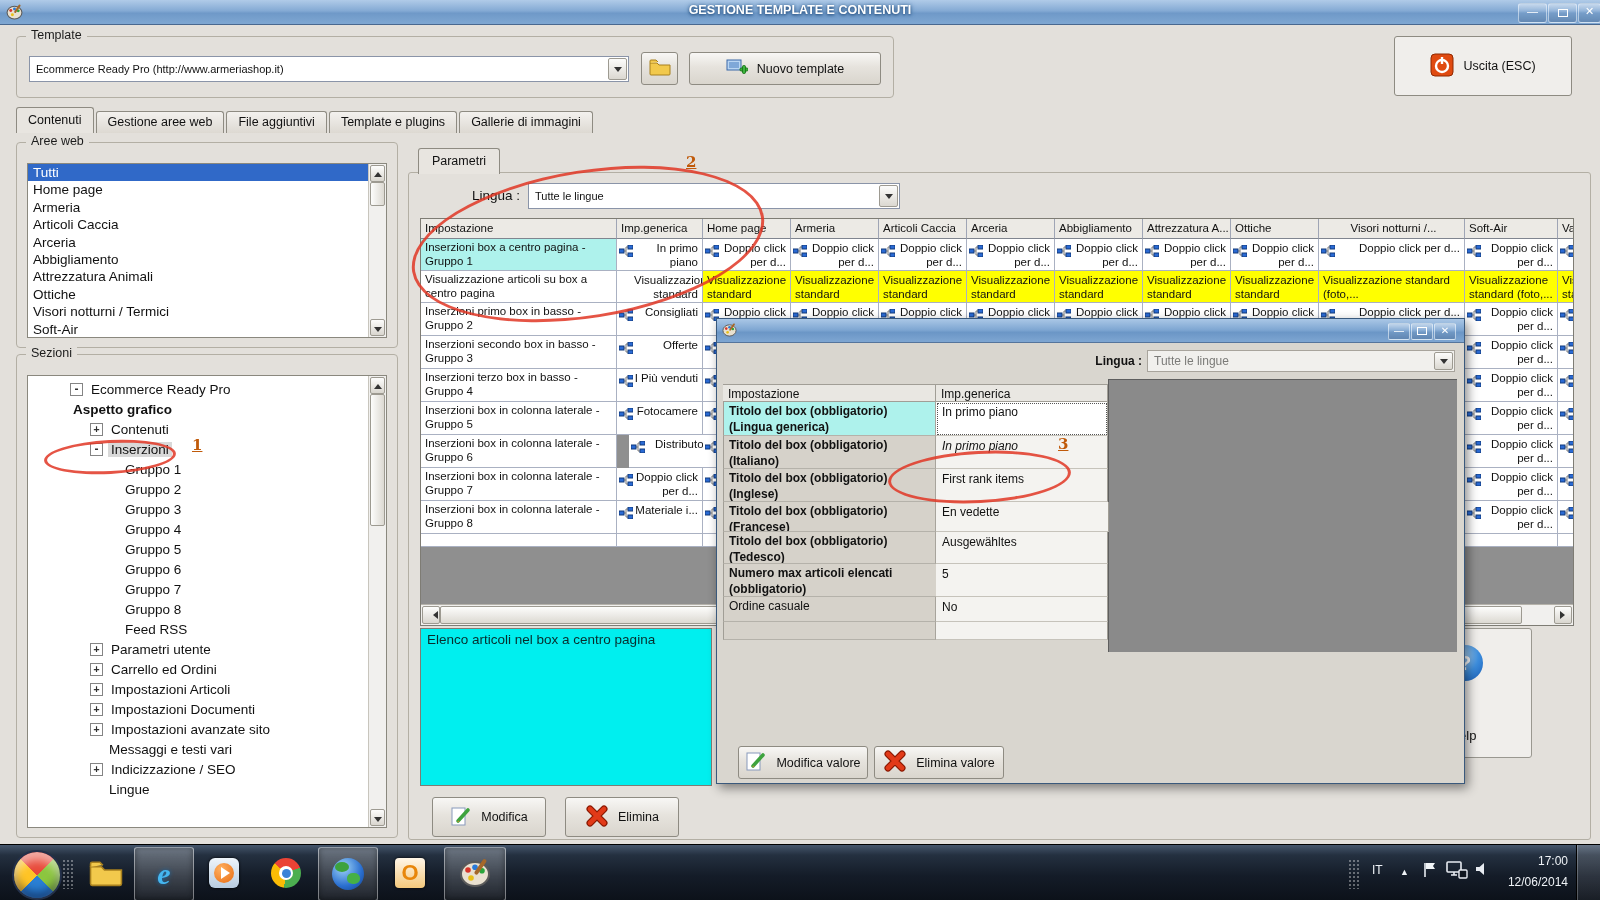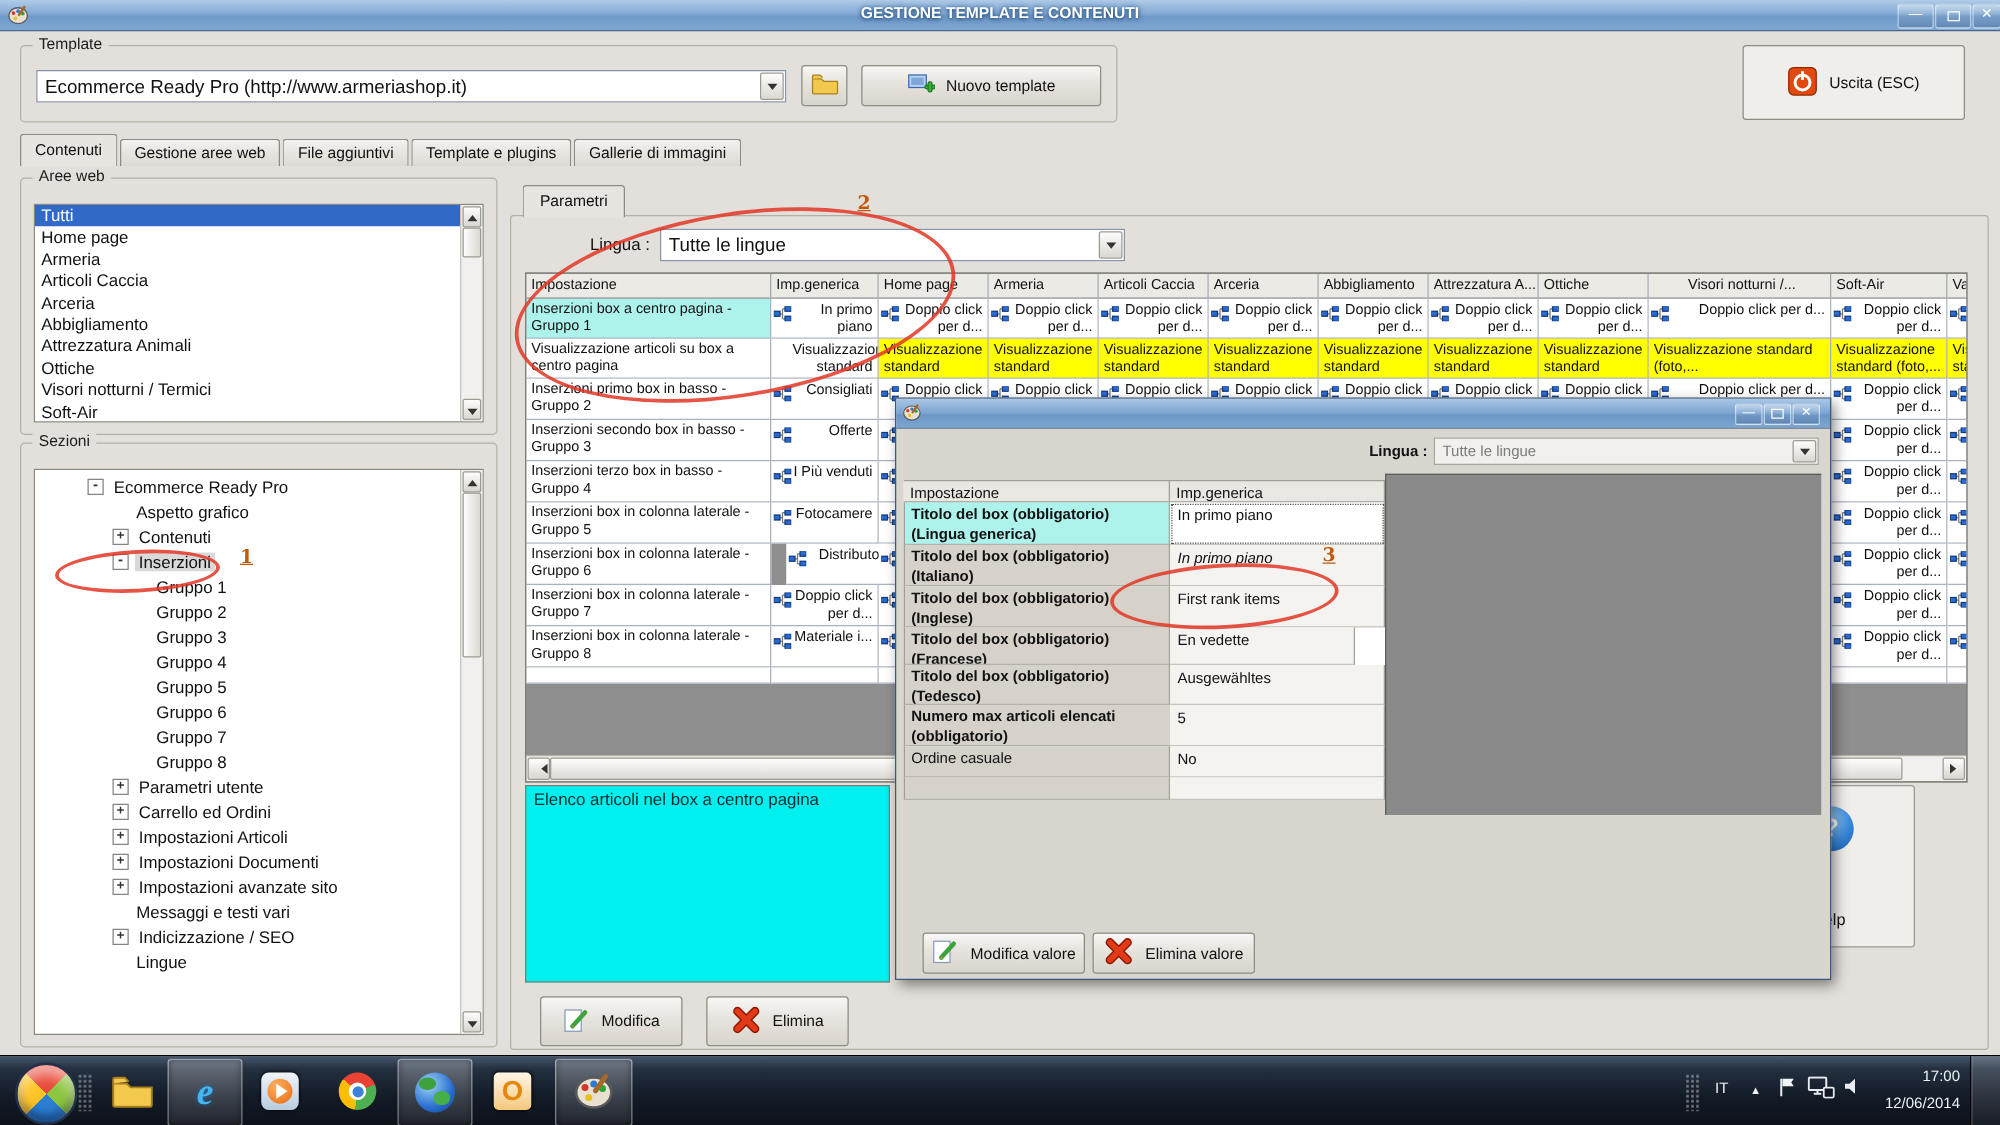--- a/index.html
+++ b/index.html
@@ -17,21 +17,21 @@
     background:linear-gradient(rgba(255,255,255,.40),rgba(255,255,255,.08) 45%,rgba(25,55,95,.25));}
   .glyph-sq{display:inline-block;width:8px;height:6px;border:1px solid #fff;margin-top:5px;}
   
   .groupbox{position:absolute;border:1px solid #b3afa4;border-radius:4px;}
   .gb-label{position:absolute;top:-9px;left:9px;background:#e3e0db;padding:0 5px;
     font-size:12.5px;color:#1c1c1c;}
   .btn{background:linear-gradient(#f8f7f5,#e6e3dd 45%,#d9d5cd);border:1px solid #8e8b82;
     border-radius:3px;display:flex;align-items:center;justify-content:center;gap:9px;
     font-size:12.5px;color:#111;box-sizing:border-box;}
   .combo{position:absolute;background:#fff;border:1px solid #8a94a8;box-sizing:border-box;}
-  .combo-text{position:absolute;left:6px;right:22px;top:0;bottom:0;font-size:15px;
+  .combo-text{position:absolute;left:6px;right:22px;top:0;bottom:0;font-size:11px;
     display:flex;align-items:center;white-space:nowrap;overflow:hidden;}
   .combo-arrow{position:absolute;right:1px;top:1px;bottom:1px;width:17px;
     background:linear-gradient(#fcfcfb,#dbd8d1);border:1px solid #9d9a91;border-radius:2px;}
   .tri-down{position:absolute;left:50%;top:50%;margin:-2px 0 0 -4px;width:0;height:0;
     border:4px solid transparent;border-top:5px solid #333;}
   .tri-up-s{position:absolute;left:50%;top:50%;margin:-6px 0 0 -4px;width:0;height:0;
     border:4px solid transparent;border-bottom:5px solid #333;}
   
   #gb-template{left:16px;top:36px;width:876px;height:60px;}
   #tpl-combo{left:12px;top:19px;width:600px;height:26px;}
@@ -266,21 +266,21 @@
   </div>
 
   <div class="groupbox" id="gb-sezioni">
     <div class="gb-label">Sezioni</div>
     <div id="sez-tree">
 
     <div class="titem" style="padding-left: 42px;">
           <span class="texp">-</span>
           <span class="tlabel">Ecommerce Ready Pro</span>
         </div>
-        <div class="titem" style="padding-left: 62px;">
+        <div class="titem" style="padding-left: 26px; font-weight: bold;">
           <span class="tspacer"></span>
           <span class="tlabel">Aspetto grafico</span>
         </div>
         <div class="titem" style="padding-left: 62px;">
           <span class="texp">+</span>
           <span class="tlabel">Contenuti</span>
         </div>
         <div class="titem" style="padding-left: 62px;">
           <span class="texp">-</span>
           <span class="tlabel hl">Inserzioni</span>
@@ -301,20 +301,23 @@
           <span class="tlabel">Gruppo 5</span>
         </div>
         <div class="titem" style="padding-left: 94px;">
           <span class="tlabel">Gruppo 6</span>
         </div>
         <div class="titem" style="padding-left: 94px;">
           <span class="tlabel">Gruppo 7</span>
         </div>
         <div class="titem" style="padding-left: 94px;">
           <span class="tlabel">Gruppo 8</span>
+        </div>
+        <div class="titem" style="padding-left: 94px;">
+          <span class="tlabel">Feed RSS</span>
         </div>
         <div class="titem" style="padding-left: 62px;">
           <span class="texp">+</span>
           <span class="tlabel">Parametri utente</span>
         </div>
         <div class="titem" style="padding-left: 62px;">
           <span class="texp">+</span>
           <span class="tlabel">Carrello ed Ordini</span>
         </div>
         <div class="titem" style="padding-left: 62px;">
@@ -1014,21 +1017,21 @@
 (Lingua generica)</div>
         <div class="dval focus" style="left: 213px; top: 18px; width: 172px; height: 34px;">In primo piano</div>
         <div class="dlabel" style="left: 0px; top: 52px; width: 213px; height: 33px;">Titolo del box (obbligatorio)
 (Italiano)</div>
         <div class="dval italic" style="left: 213px; top: 52px; width: 172px; height: 33px;">In primo piano</div>
         <div class="dlabel" style="left: 0px; top: 85px; width: 213px; height: 33px;">Titolo del box (obbligatorio)
 (Inglese)</div>
         <div class="dval" style="left: 213px; top: 85px; width: 172px; height: 33px;">First rank items</div>
         <div class="dlabel" style="left: 0px; top: 118px; width: 213px; height: 30px;">Titolo del box (obbligatorio)
 (Francese)</div>
-        <div class="dval" style="left: 213px; top: 118px; width: 148px; height: 30px;">En vedette</div>
+        <div class="dval" style="left: 213px; top: 118px; width: 173px; height: 30px;">En vedette</div>
         <div class="dlabel" style="left: 0px; top: 148px; width: 213px; height: 32px;">Titolo del box (obbligatorio)
 (Tedesco)</div>
         <div class="dval" style="left: 213px; top: 148px; width: 172px; height: 32px;">Ausgewähltes</div>
         <div class="dlabel" style="left: 0px; top: 180px; width: 216px; height: 33px;">Numero max articoli elencati
 (obbligatorio)</div>
         <div class="dval" style="left: 213px; top: 180px; width: 172px; height: 33px;">5</div>
         <div class="dlabel normal" style="left: 0px; top: 213px; width: 213px; height: 25px;">Ordine casuale</div>
         <div class="dval" style="left: 213px; top: 213px; width: 172px; height: 25px;">No</div>
         <div class="dlabel" style="left: 0px; top: 238px; width: 213px; height: 18px; background: rgb(214, 210, 202);"></div>
         <div class="dval" style="left: 213px; top: 238px; width: 172px; height: 18px;"></div>

